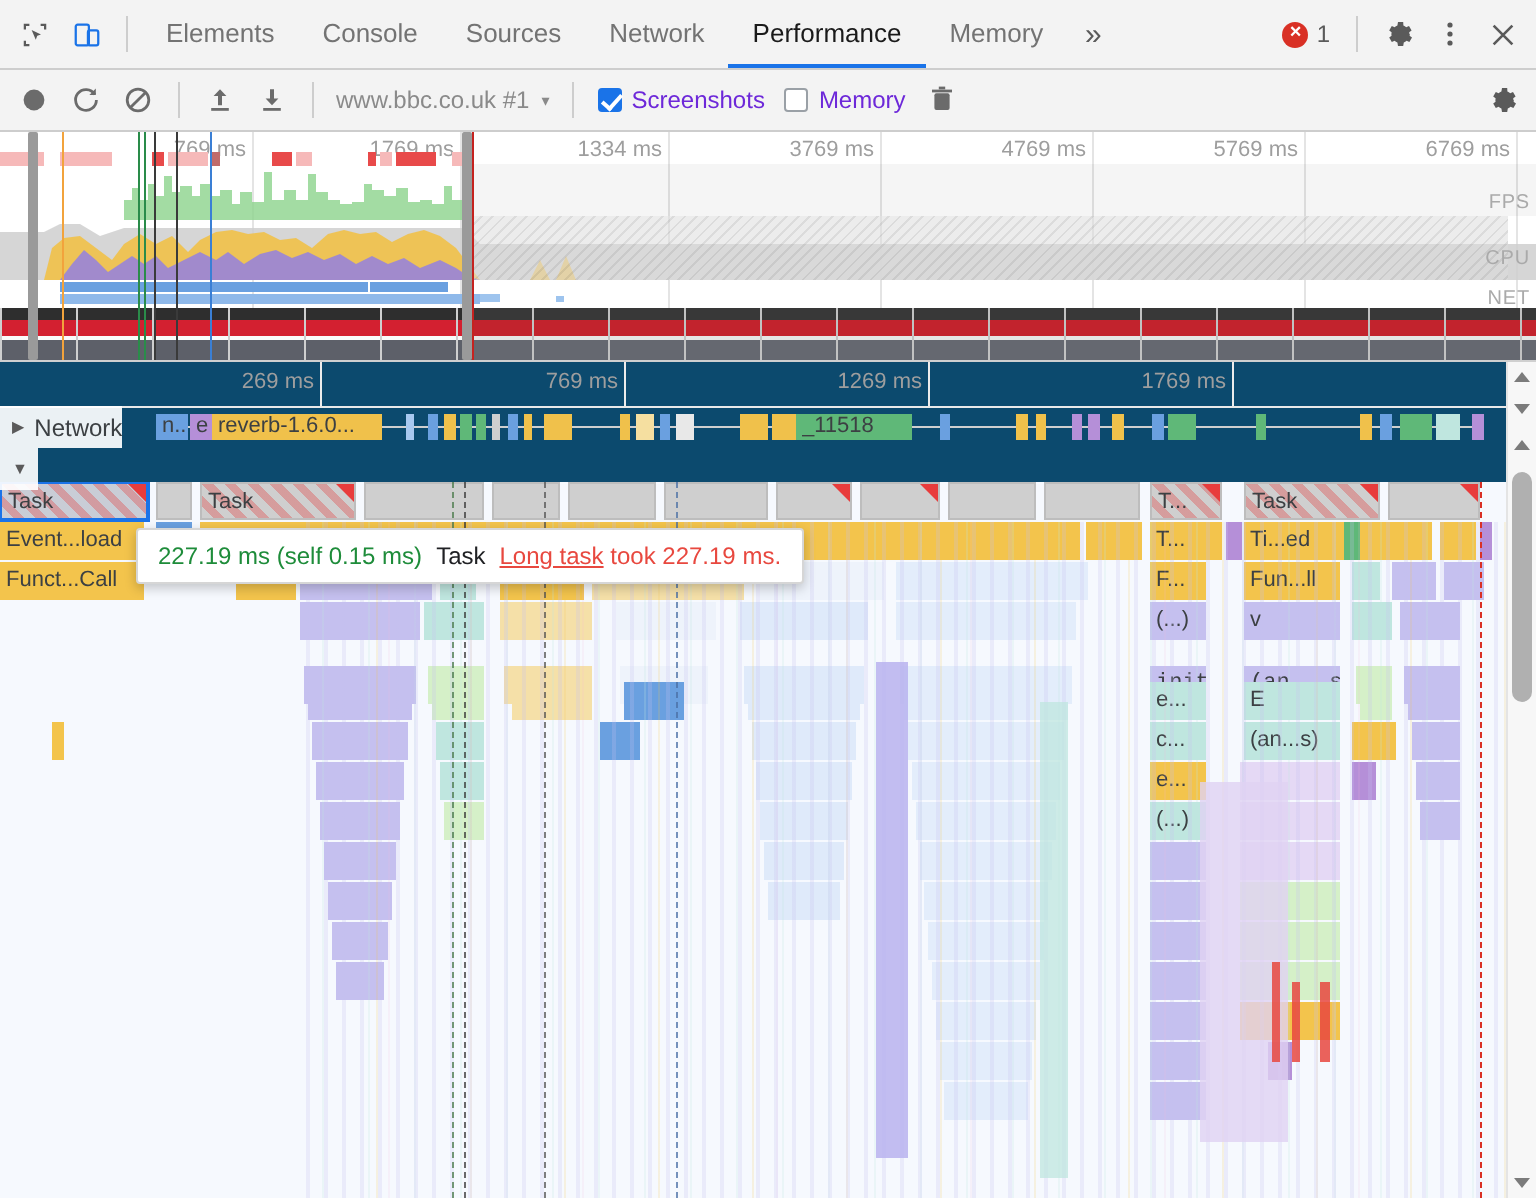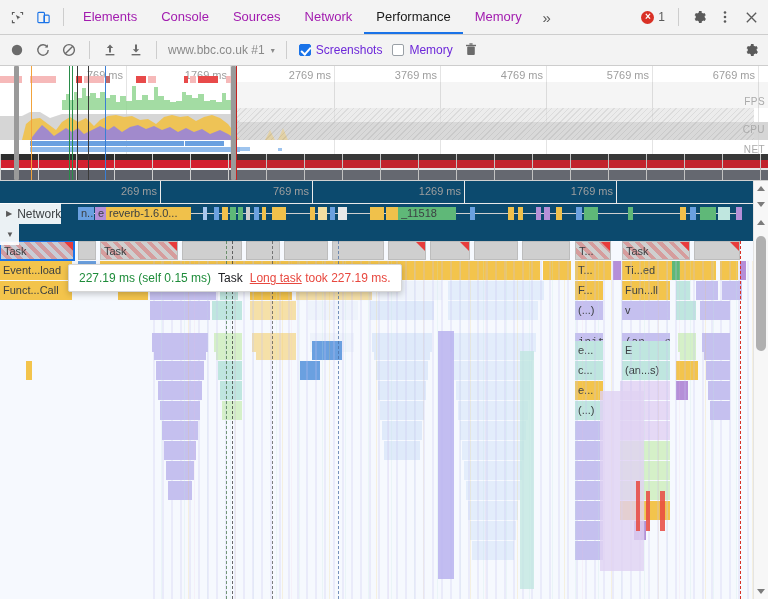--- a/index.html
+++ b/index.html
@@ -18,21 +18,21 @@
   }
   .icon-btn{
     width:26px;height:26px;display:flex;align-items:center;justify-content:center;
     cursor:pointer;color:#5a5a5a;flex:0 0 auto;
   }
   .icon-btn svg{display:block;}
   .vsep{width:1px;height:18px;background:#cdcdcd;margin:0 7px;flex:0 0 auto;}
   .tabs{display:flex;align-items:center;height:100%;}
   .tab{
     height:100%;display:flex;align-items:center;padding:0 12px;
-    font-size:13px;color:#a21caf;cursor:pointer;box-sizing:border-box;
+    font-size:13px;color:#737373;cursor:pointer;box-sizing:border-box;
     border-bottom:2px solid transparent;white-space:nowrap;
   }
   .tab.active{color:#1a1a1a;border-bottom-color:#1a73e8;}
   .spacer{flex:1 1 auto;}
   .errbadge{display:flex;align-items:center;gap:4px;padding:0 6px;cursor:pointer;}
   .errdot{
     width:13px;height:13px;border-radius:50%;background:#d93025;
     display:flex;align-items:center;justify-content:center;
     color:#fff;font-size:10px;font-weight:bold;line-height:1;
   }
@@ -256,21 +256,21 @@
   <div class="overview">
 
     <div class="ov-ruler">
       <div class="ov-tick" style="left:126px;">
           <span>769 ms</span>
         </div>
       <div class="ov-tick" style="left:230px;">
           <span>1769 ms</span>
         </div>
       <div class="ov-tick" style="left:334px;">
-          <span>2769 ms</span>
+          <span>1334 ms</span>
         </div>
       <div class="ov-tick" style="left:440px;">
           <span>3769 ms</span>
         </div>
       <div class="ov-tick" style="left:546px;">
           <span>4769 ms</span>
         </div>
       <div class="ov-tick" style="left:652px;">
           <span>5769 ms</span>
         </div>

